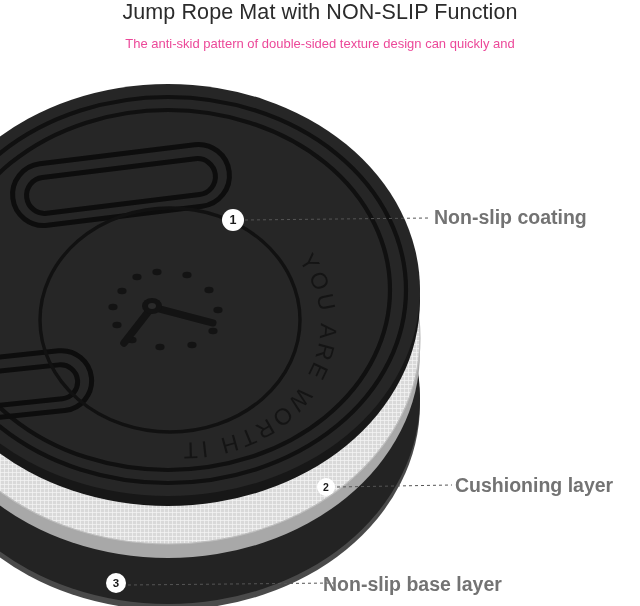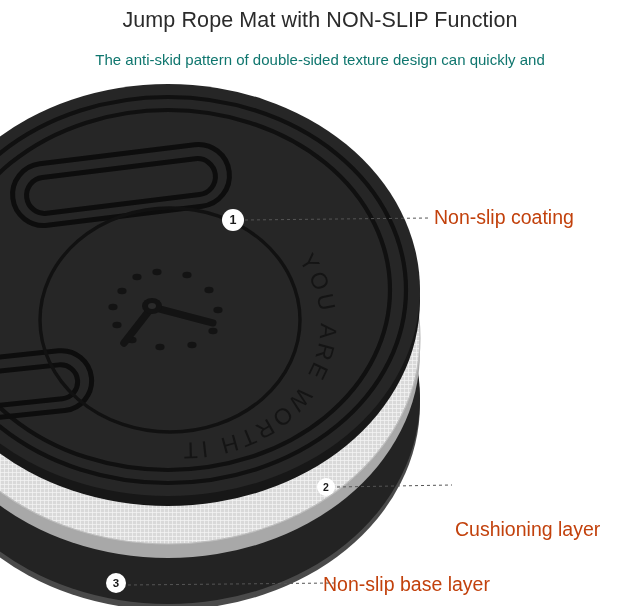--- a/index.html
+++ b/index.html
@@ -29,55 +29,55 @@
     width: 640px;
     text-align: center;
     z-index: 5;
   }
   .title {
     font-size: 21.5px;
     font-weight: 500;
     color: #2b2b2b;
     letter-spacing: 0.1px;
     line-height: 24px;
-    margin: 8px;
+    margin: 0;
     padding-top: 0px;
     white-space: nowrap;
   }
   .subtitle {
-    font-size: 15px;
+    font-size: 13px;
     font-weight: 400;
-    color: #0f766e;
+    color: #ec4899;
     line-height: 21.5px;
     margin: 0;
     padding-top: 9px;
     white-space: nowrap;
   }
 
   
   #art {
     position: absolute;
     left: 0; top: 0;
     width: 640px;
     height: 606px;
     z-index: 1;
   }
 
   
   .callout {
     position: absolute;
     z-index: 6;
     font-size: 19.5px;
-    font-weight: 400;
-    color: #c2410c;
+    font-weight: 700;
+    color: #737373;
     white-space: nowrap;
     line-height: 1;
   }
   #label-1 { left: 434px; top: 208px; }
-  #label-2 { left: 455px; top: 476px; margin-top: 44px; }
+  #label-2 { left: 455px; top: 476px; }
   #label-3 { left: 323px; top: 575px; }
 
   
   .marker {
     position: absolute;
     z-index: 7;
     border-radius: 50%;
     background: #ffffff;
     color: #1a1a1a;
     display: flex;

